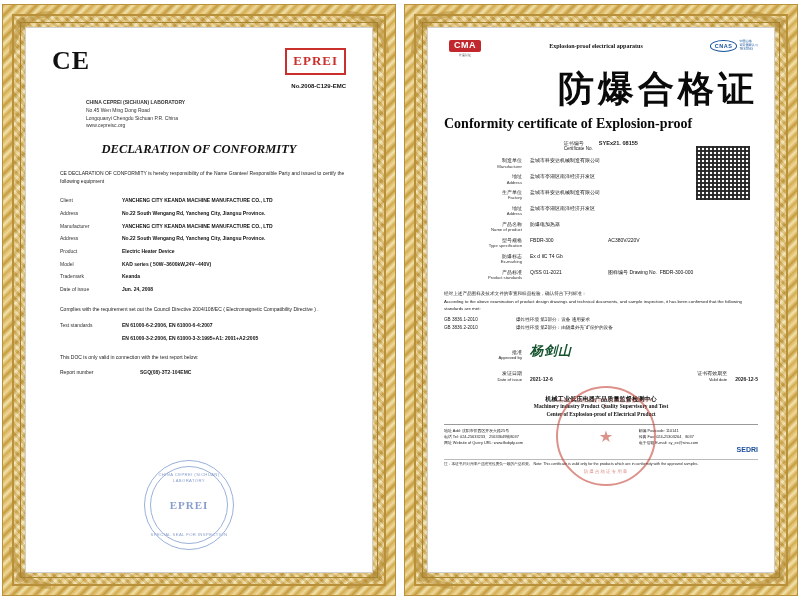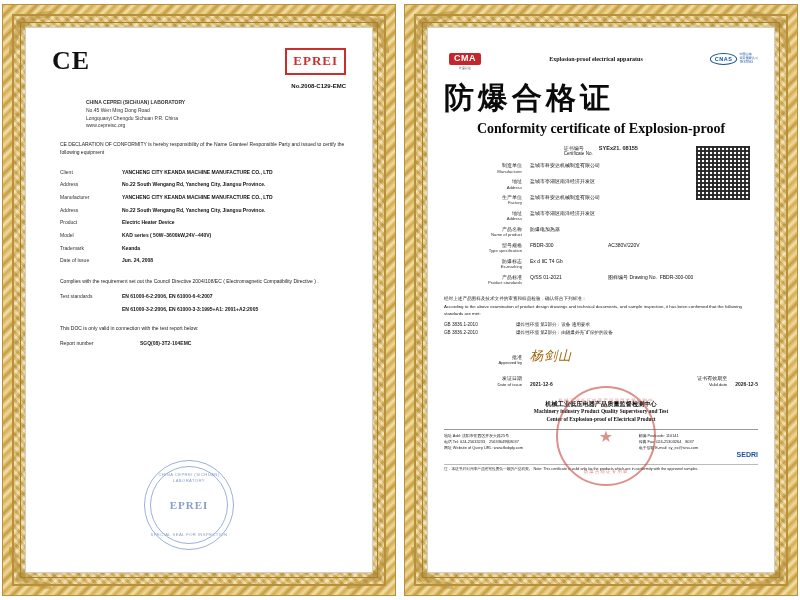--- a/index.html
+++ b/index.html
@@ -249,21 +249,20 @@
     height: 100%;
     box-sizing: border-box;
     position: relative;
     font-size: 5px;
     color: #1b1b1b;
   }
   .logo-row {
     display: flex;
     align-items: flex-start;
     justify-content: space-between;
-    margin-top: 13px;
   }
   .logo-cma {
     width: 42px;
     text-align: center;
     line-height: 1.1;
   }
   .logo-cma .badge {
     display: inline-block;
     background: #c1272d;
     color: #fff;
@@ -313,30 +312,30 @@
     padding: 2px 4px;
     letter-spacing: 0.5px;
   }
   .cnas-cn {
     font-size: 3.1px;
     color: #14529a;
     line-height: 1.25;
     text-align: left;
   }
   .title-cn {
-    text-align: left;
-    font-family: "Liberation Serif", serif;
-    font-size: 30px;
+    text-align: right;
+    font-family: "Liberation Serif", serif;
+    font-size: 36px;
     font-weight: bold;
     color: #0a0a0a;
     letter-spacing: 4px;
     margin: 8px 0 2px 0;
   }
   .title-en {
-    text-align: center;
+    text-align: left;
     font-family: "Liberation Serif", serif;
     font-size: 14px;
     font-weight: bold;
     color: #0a0a0a;
     margin-bottom: 8px;
   }
   .certno-row {
     display: flex;
     justify-content: flex-end;
     align-items: flex-start;
@@ -397,23 +396,23 @@
     align-items: flex-end;
     gap: 8px;
     font-size: 5px;
   }
   .approve-lbl { width: 78px; text-align: right; line-height: 1.25; }
   .approve-lbl .cn { display: block; }
   .approve-lbl .en { display: block; font-size: 4.2px; }
   .approve-sign {
     font-family: "Liberation Serif", serif;
     font-style: italic;
-    font-weight: normal;
+    font-weight: bold;
     font-size: 13px;
-    color: #a16207;
+    color: #14532d;
     letter-spacing: 1px;
   }
   .dates-row {
     margin-top: 10px;
     display: flex;
     align-items: flex-end;
     font-size: 5px;
     gap: 8px;
   }
   .dates-row .lbl { width: 78px; text-align: right; line-height: 1.25; }
@@ -537,20 +536,21 @@
 
         <div class="doc-no">No.2008-C129-EMC</div>
 
         <div class="lab-block">
           <div class="lab-name">CHINA CEPREI (SICHUAN) LABORATORY</div>
           <div>No.45 Wen Ming Dong Road</div>
           <div>Longquanyi Chengdu Sichuan P.R. China</div>
           <div>www.cepreisc.org</div>
         </div>
 
+        <div class="title-doc">DECLARATION OF CONFORMITY</div>
 
         <div class="lead">CE DECLARATION OF CONFORMITY is hereby responsibility of the Name Grantee/ Responsible Party and issued to certify the following equipment</div>
 
         <table class="fields">
           <tbody>
             <tr>
               <td class="k">Client</td>
               <td class="v">YANCHENG CITY KEANDA MACHINE MANUFACTURE CO., LTD</td>
             </tr>
             <tr>

